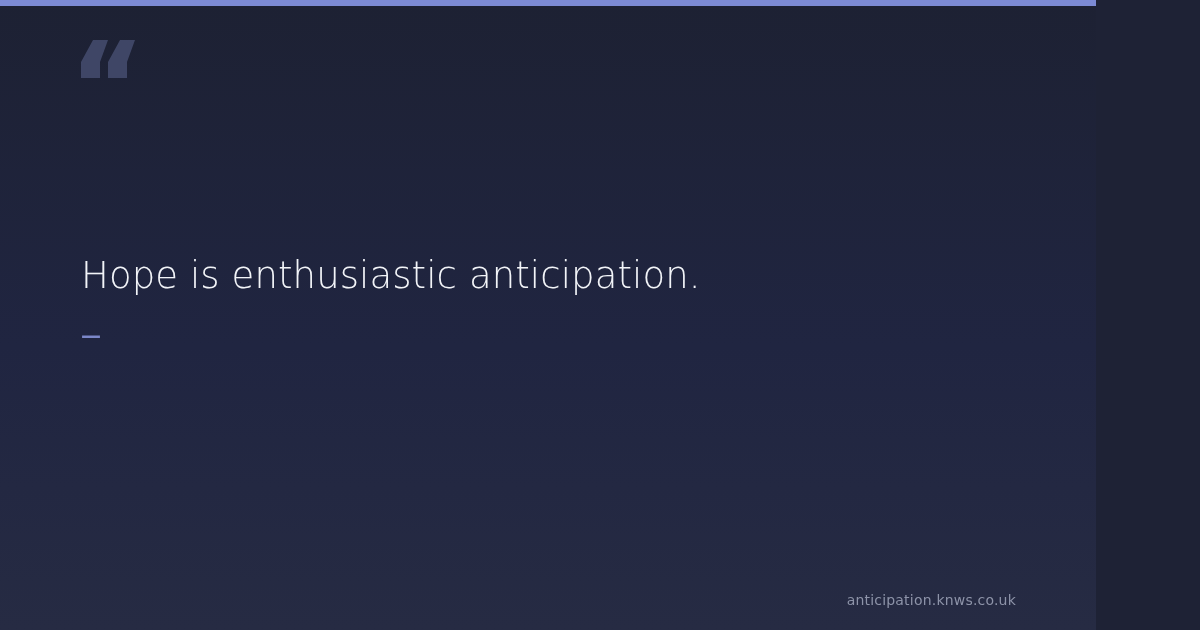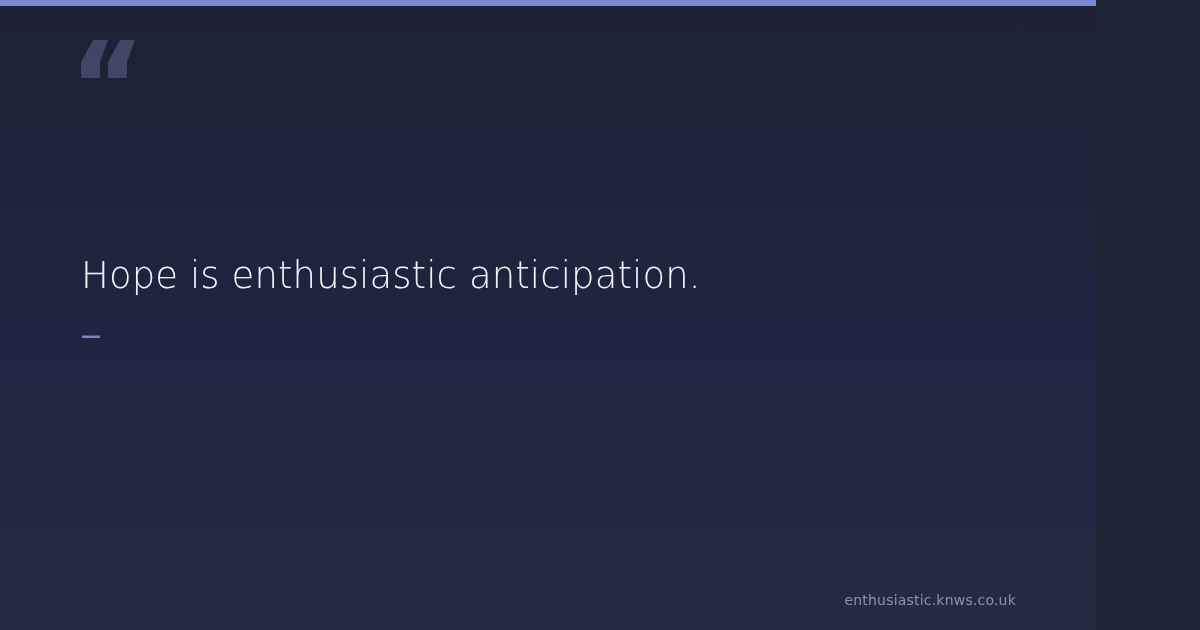--- a/index.html
+++ b/index.html
@@ -109,15 +109,15 @@
   </div>
 
   <div class="content">
     <p class="quote-text">Hope is enthusiastic anticipation.</p>
 
     <div class="attribution">
       <span class="attribution-dash">—</span>
     </div>
   </div>
 
-  <div class="site-footer">enthusiastic.knws.co.uk</div>
+  <div class="site-footer">anticipation.knws.co.uk</div>
 
 </div>
 
 </body></html>

